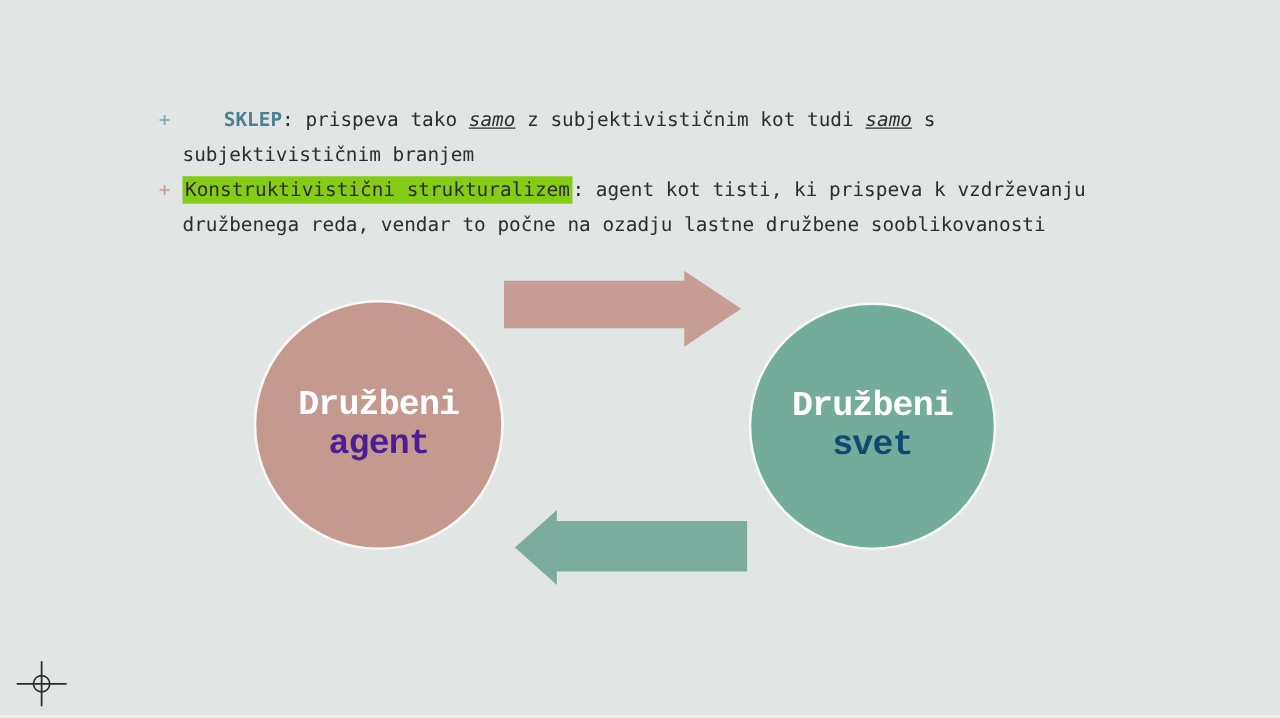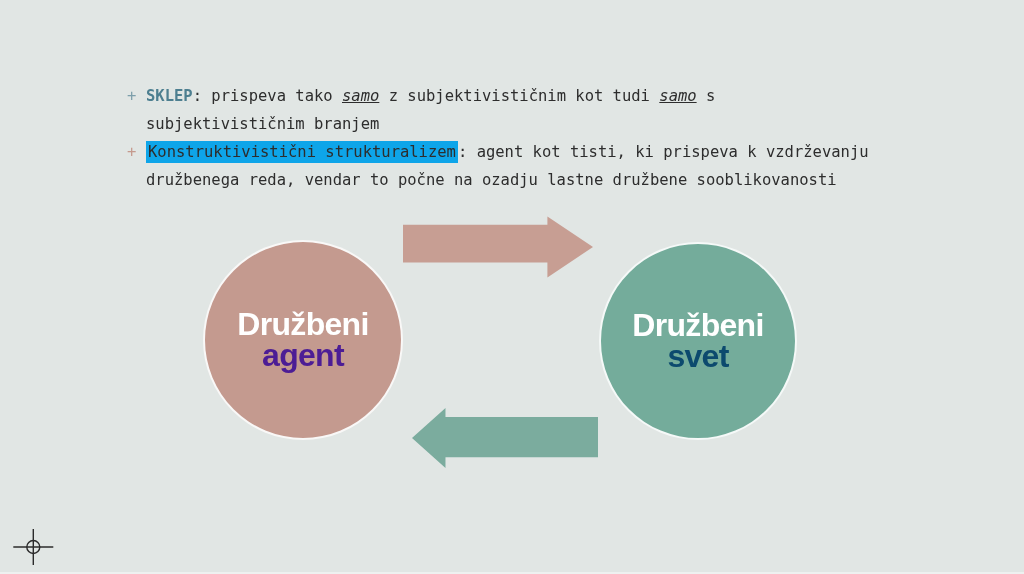--- a/index.html
+++ b/index.html
@@ -39,23 +39,23 @@
 
   
   .circle {
     position: absolute;
     border-radius: 50%;
     border: 2.5px solid rgba(252,253,253,0.95);
     box-sizing: border-box;
     display: flex; flex-direction: column;
     align-items: center; justify-content: center;
     text-align: right;
-    font-family: Liberation Sans, sans-serif;
+    font-family: Liberation Mono, monospace;
     font-weight: bold;
-    font-size: 32px; line-height: 31px;
+    font-size: 28px; line-height: 31px;
     letter-spacing: -0.7px;
   }
   .circle-left  { left: 203px; top: 240px; width: 200px; height: 200px; }
   .circle-right { left: 599px; top: 242px; width: 198px; height: 198px; }
 
   .arrow { position: absolute; }
   .arrow-top {
     left: 403px; top: 216px; width: 190px; height: 62px;
     clip-path: polygon(0 14%, 76% 14%, 76% 1%, 100% 50%, 76% 99%, 76% 75%, 0 75%);
   }
@@ -69,25 +69,25 @@
   }
 </style>
 </head>
 <body>
 
 <div class="slide" style="background-color: rgb(225, 230, 228);">
 
   <div class="text-block" style="color: rgb(45, 45, 45);">
 
     <p class="bullet">
-      <span class="marker" style="color: rgb(125, 159, 171);">+</span><span class="term" style="color: rgb(77, 127, 144);">SKLEP</span><span>: </span><span>prispeva tako </span><span class="it">samo</span><span> z subjektivističnim kot tudi </span><span class="it">samo</span><span> s subjektivističnim branjem</span>
+      <span class="marker" style="color: rgb(125, 159, 171);">+</span><span class="term" style="color: rgb(77, 127, 144); margin-left: 33px;">SKLEP</span><span>: </span><span>prispeva tako </span><span class="it">samo</span><span> z subjektivističnim kot tudi </span><span class="it">samo</span><span> s subjektivističnim branjem</span>
     </p>
 
     <p class="bullet">
-      <span class="marker" style="color: rgb(197, 154, 142);">+</span><span class="hl" style="background-color: #0ea5e9;">Konstruktivistični strukturalizem</span><span>: </span><span>agent kot tisti, ki prispeva k vzdrževanju družbenega reda, vendar to počne na ozadju lastne družbene sooblikovanosti</span>
+      <span class="marker" style="color: rgb(197, 154, 142);">+</span><span class="hl" style="background-color: #84cc16;">Konstruktivistični strukturalizem</span><span>: </span><span>agent kot tisti, ki prispeva k vzdrževanju družbenega reda, vendar to počne na ozadju lastne družbene sooblikovanosti</span>
     </p>
   </div>
 
   <div class="arrow arrow-top" style="background-color: rgb(199, 158, 147);"></div>
 
   <div class="arrow arrow-bottom" style="background-color: rgb(123, 172, 158);"></div>
 
   <div class="circle circle-left" style="background-color: rgb(196, 154, 143);">
     <span style="color: rgb(255, 255, 255);">Družbeni</span>
     <span style="color: #4c1d95;">agent</span>

